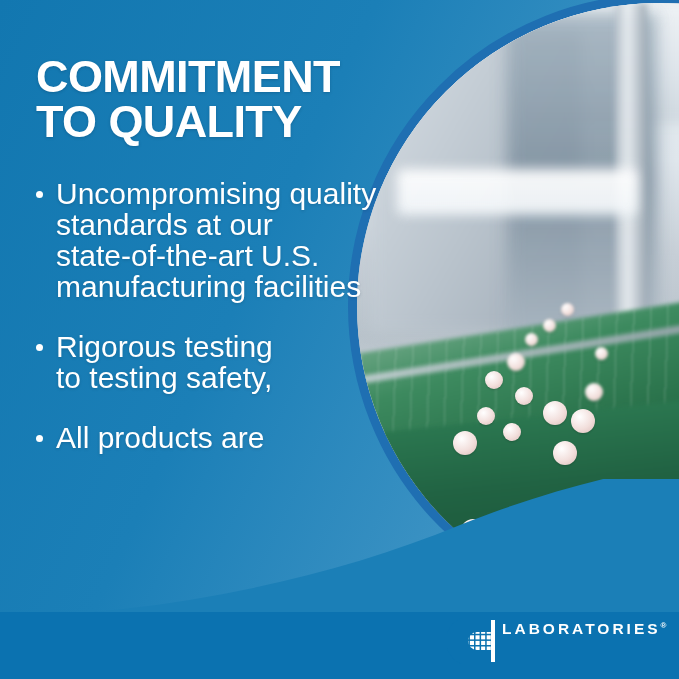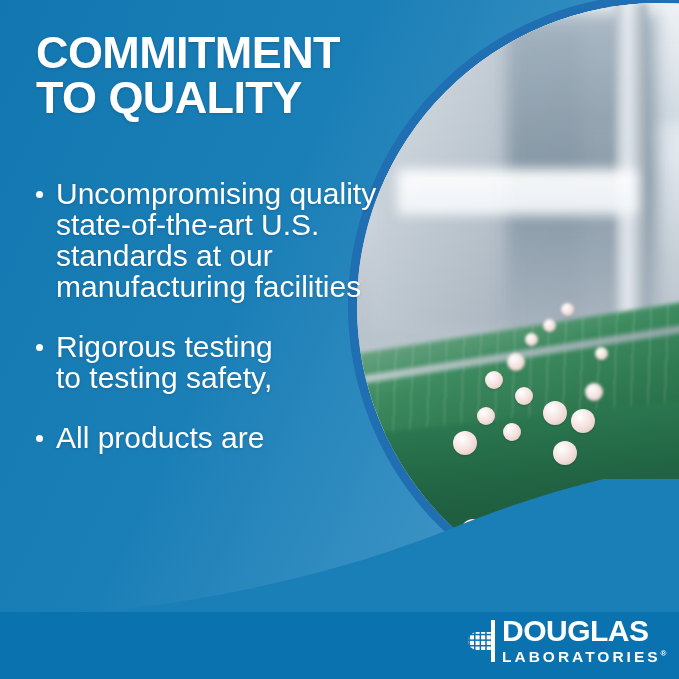--- a/index.html
+++ b/index.html
@@ -99,21 +99,21 @@
   .bottom-band{
     position:absolute;left:0;bottom:0;width:679px;height:67px;
     background:#0b72b0;
   }
   .wave{
     position:absolute;left:0;bottom:0;width:679px;height:200px;
   }
 
   
   .headline{
-    position:absolute;left:36px;top:30px;width:330px;
+    position:absolute;left:36px;top:54px;width:330px;
     color:#ffffff;font-weight:bold;font-size:45px;line-height:45px;
     letter-spacing:-.6px;
     text-shadow:0 1px 3px rgba(0,40,70,.25);
   }
   .headline div{white-space:nowrap;}
 
   .bullets{position:absolute;left:34px;top:178px;width:330px;}
   .bullet{
     position:relative;padding-left:22px;margin-bottom:29px;
     color:#ffffff;font-size:30px;line-height:31px;
@@ -197,22 +197,22 @@
 
   <div class="headline">
     <div>COMMITMENT</div>
     <div>TO QUALITY</div>
   </div>
 
   <div class="bullets">
 
     <div class="bullet">
       <span>Uncompromising quality</span>
+      <span>standards at our</span>
       <span>state-of-the-art U.S.</span>
-      <span>standards at our</span>
       <span>manufacturing facilities</span>
     </div>
 
     <div class="bullet">
       <span>Rigorous testing</span>
       <span>to testing safety,</span>
     </div>
 
     <div class="bullet">
       <span>All products are</span>
@@ -252,18 +252,17 @@
             <rect x="0" y="38.2" width="46" height="1.5"></rect>
             <rect x="0" y="43.8" width="46" height="1.5"></rect>
           </g>
           <path d="M46,3 L26,3 A20,20 0 0,0 26,43 L46,43 L46,33 L30,33 A10,10 0 0,1 30,13 L46,13 Z" fill="#0b72b0" opacity="0"></path>
         </g>
       </g>
       <path d="M46,-2 L46,14 L30,14 A9,9 0 0,0 30,32 L46,32 L46,48 L24,48 A25,25 0 0,1 24,-2 Z" fill="#0b72b0"></path>
     </svg>
     <div class="logo-bar"></div>
     <div class="logo-text">
-      <div class="logo-douglas">DOUGLAS</div>
       <div class="logo-labs"><span>LABORATORIES</span><span class="reg">®</span></div>
     </div>
   </div>
 
 </div>
 
 </body></html>

